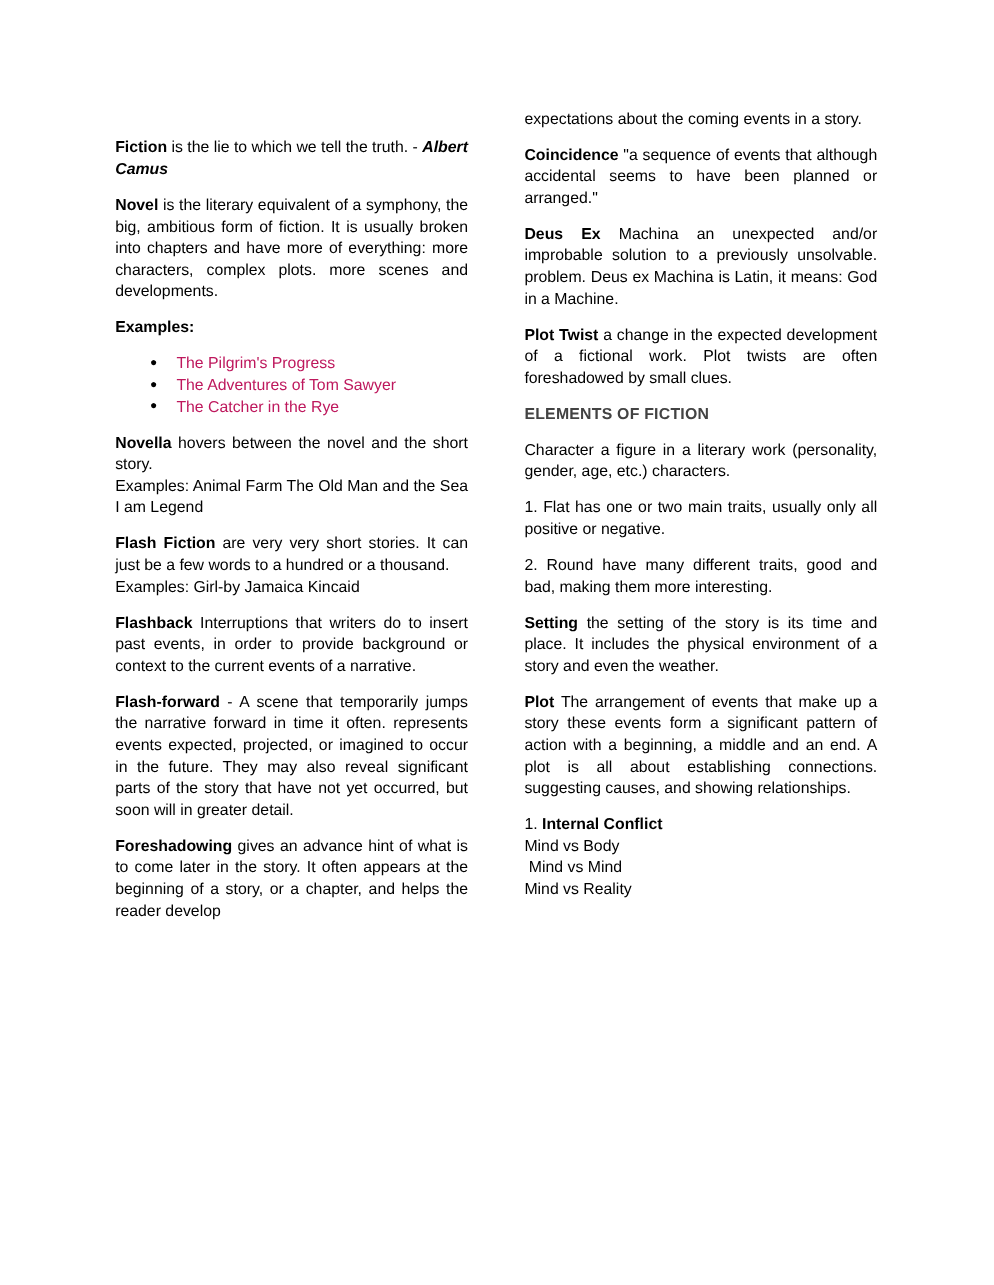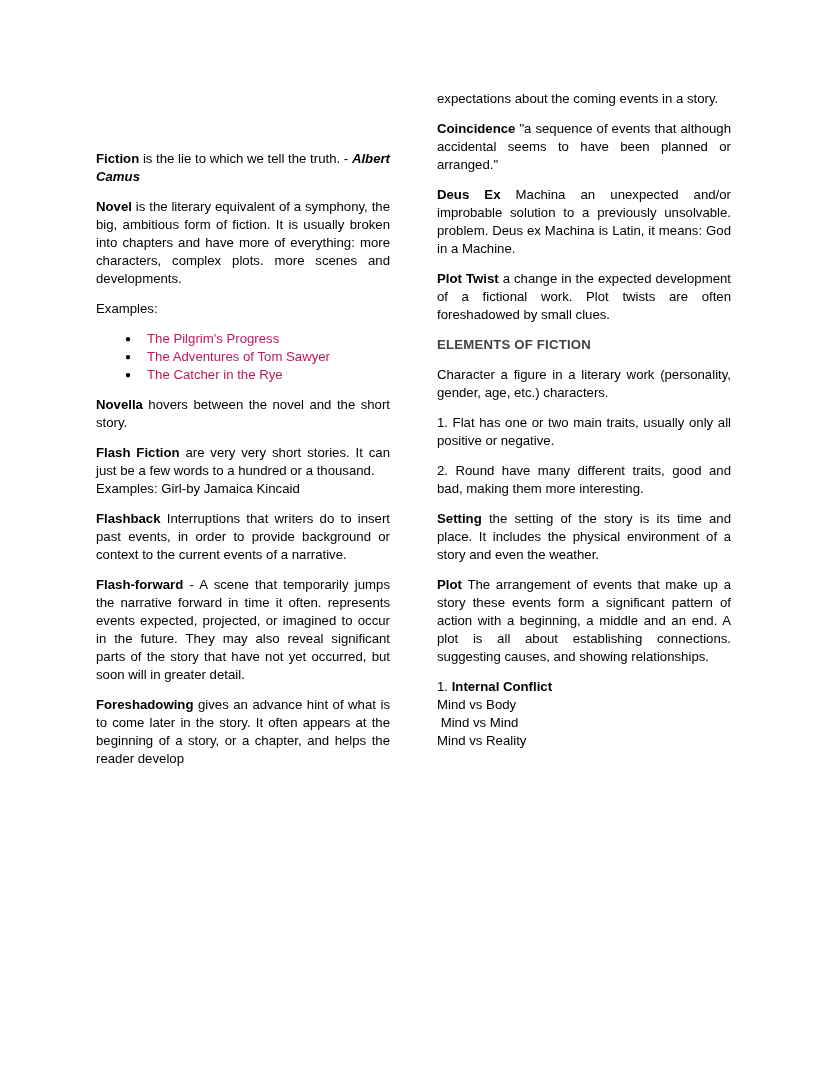--- a/index.html
+++ b/index.html
@@ -39,20 +39,21 @@
     font-size: 13.2px;
     line-height: 18px;
     text-align: justify;
     text-justify: inter-word;
     color: #000000;
     -webkit-hyphens: none;
     hyphens: none;
   }
   p.para.nojust {
     text-align: left;
+    font-weight: bold;
   }
   p.para:last-child {
     margin-bottom: 0;
   }
   .term {
     font-weight: bold;
   }
   .author {
     font-weight: bold;
     font-style: italic;
@@ -114,21 +115,21 @@
 
       <p class="para nojust">Examples:</p>
 
       <ul class="bullets">
         <li>The Pilgrim's Progress</li>
         <li>The Adventures of Tom Sawyer</li>
         <li>The Catcher in the Rye</li>
       </ul>
 
 
-      <p class="para"><span class="term">Novella</span><span> hovers between the novel and the short story.</span><br></p>
+      <p class="para"><span class="term">Novella</span><span> hovers between the novel and the short story.</span><br><span>Examples: Animal Farm The Old Man and the Sea I am Legend</span></p>
 
       <p class="para"><span class="term">Flash Fiction</span><span> are very very short stories. It can just be a few words to a hundred or a thousand.</span><br><span>Examples: Girl-by Jamaica Kincaid</span></p>
 
 
       <p class="para"><span class="term">Flashback</span><span> Interruptions that writers do to insert past events, in order to provide background or context to the current events of a narrative.</span></p>
 
       <p class="para"><span class="term">Flash-forward</span><span> - A scene that temporarily jumps the narrative forward in time it often. represents events expected, projected, or imagined to occur in the future. They may also reveal significant parts of the story that have not yet occurred, but soon will in greater detail.</span></p>
 
       <p class="para"><span class="term">Foreshadowing</span><span> gives an advance hint of what is to come later in the story. It often appears at the beginning of a story, or a chapter, and helps the reader develop</span></p>
 

